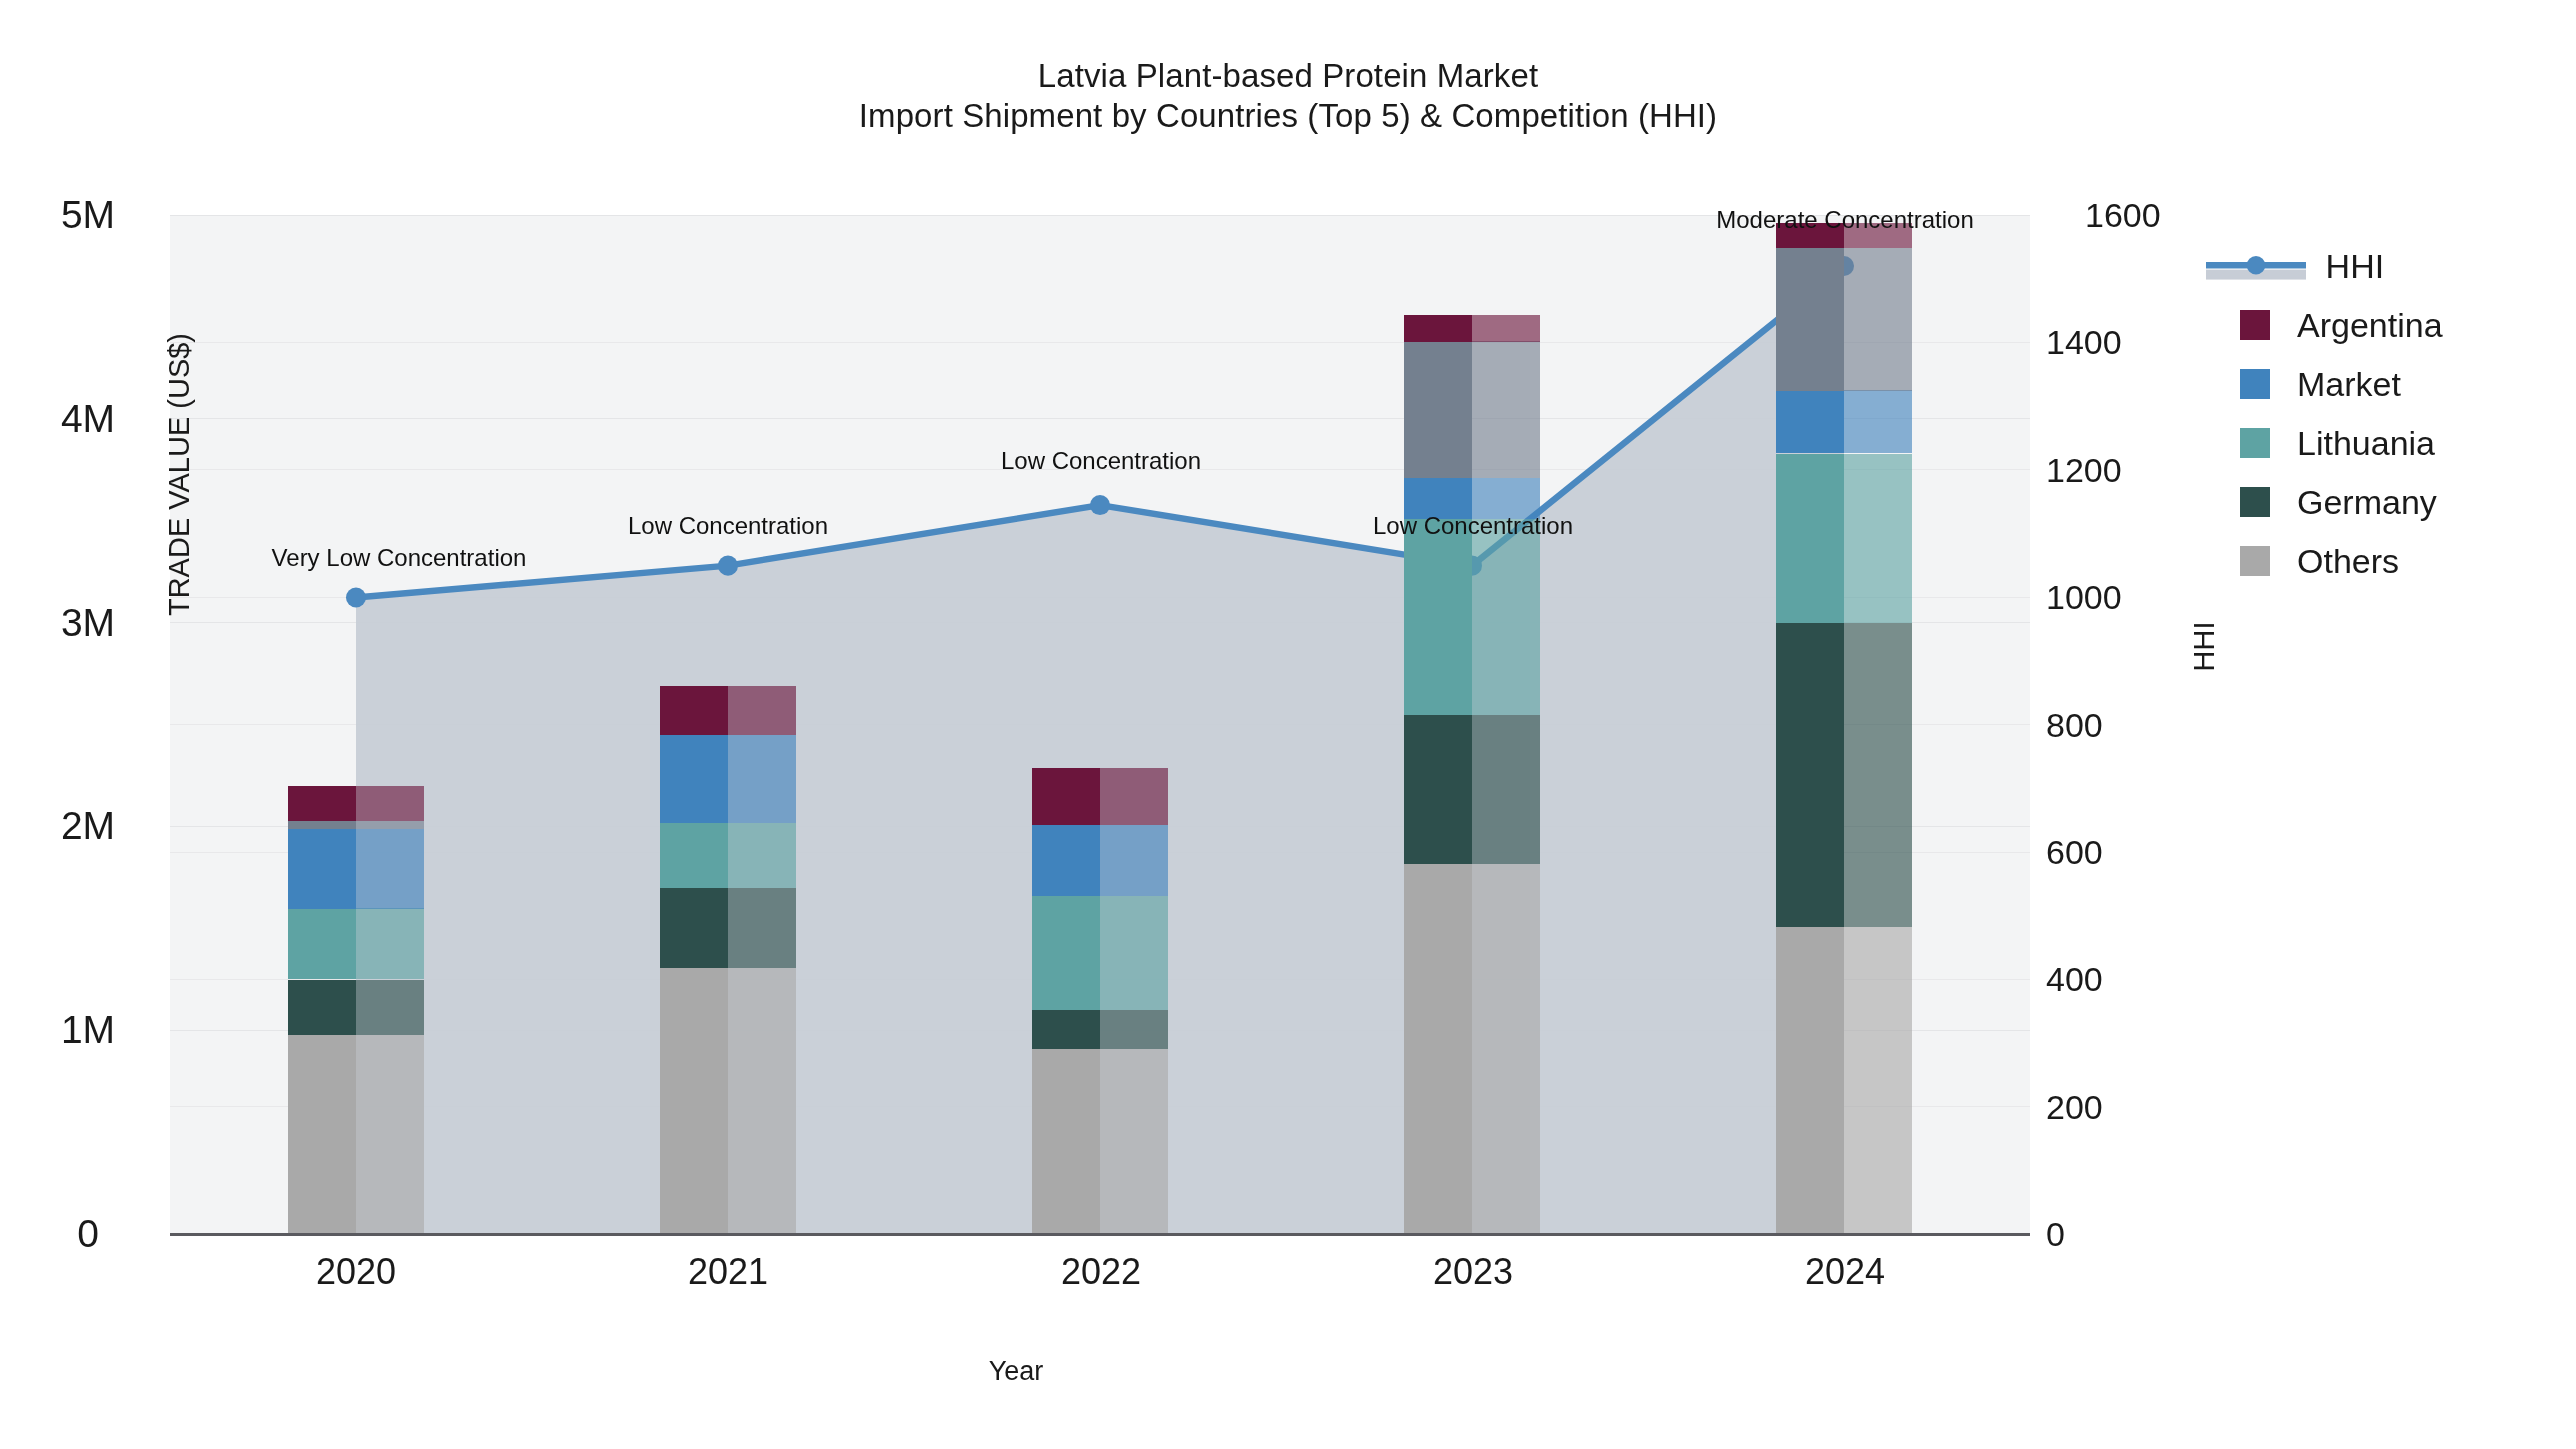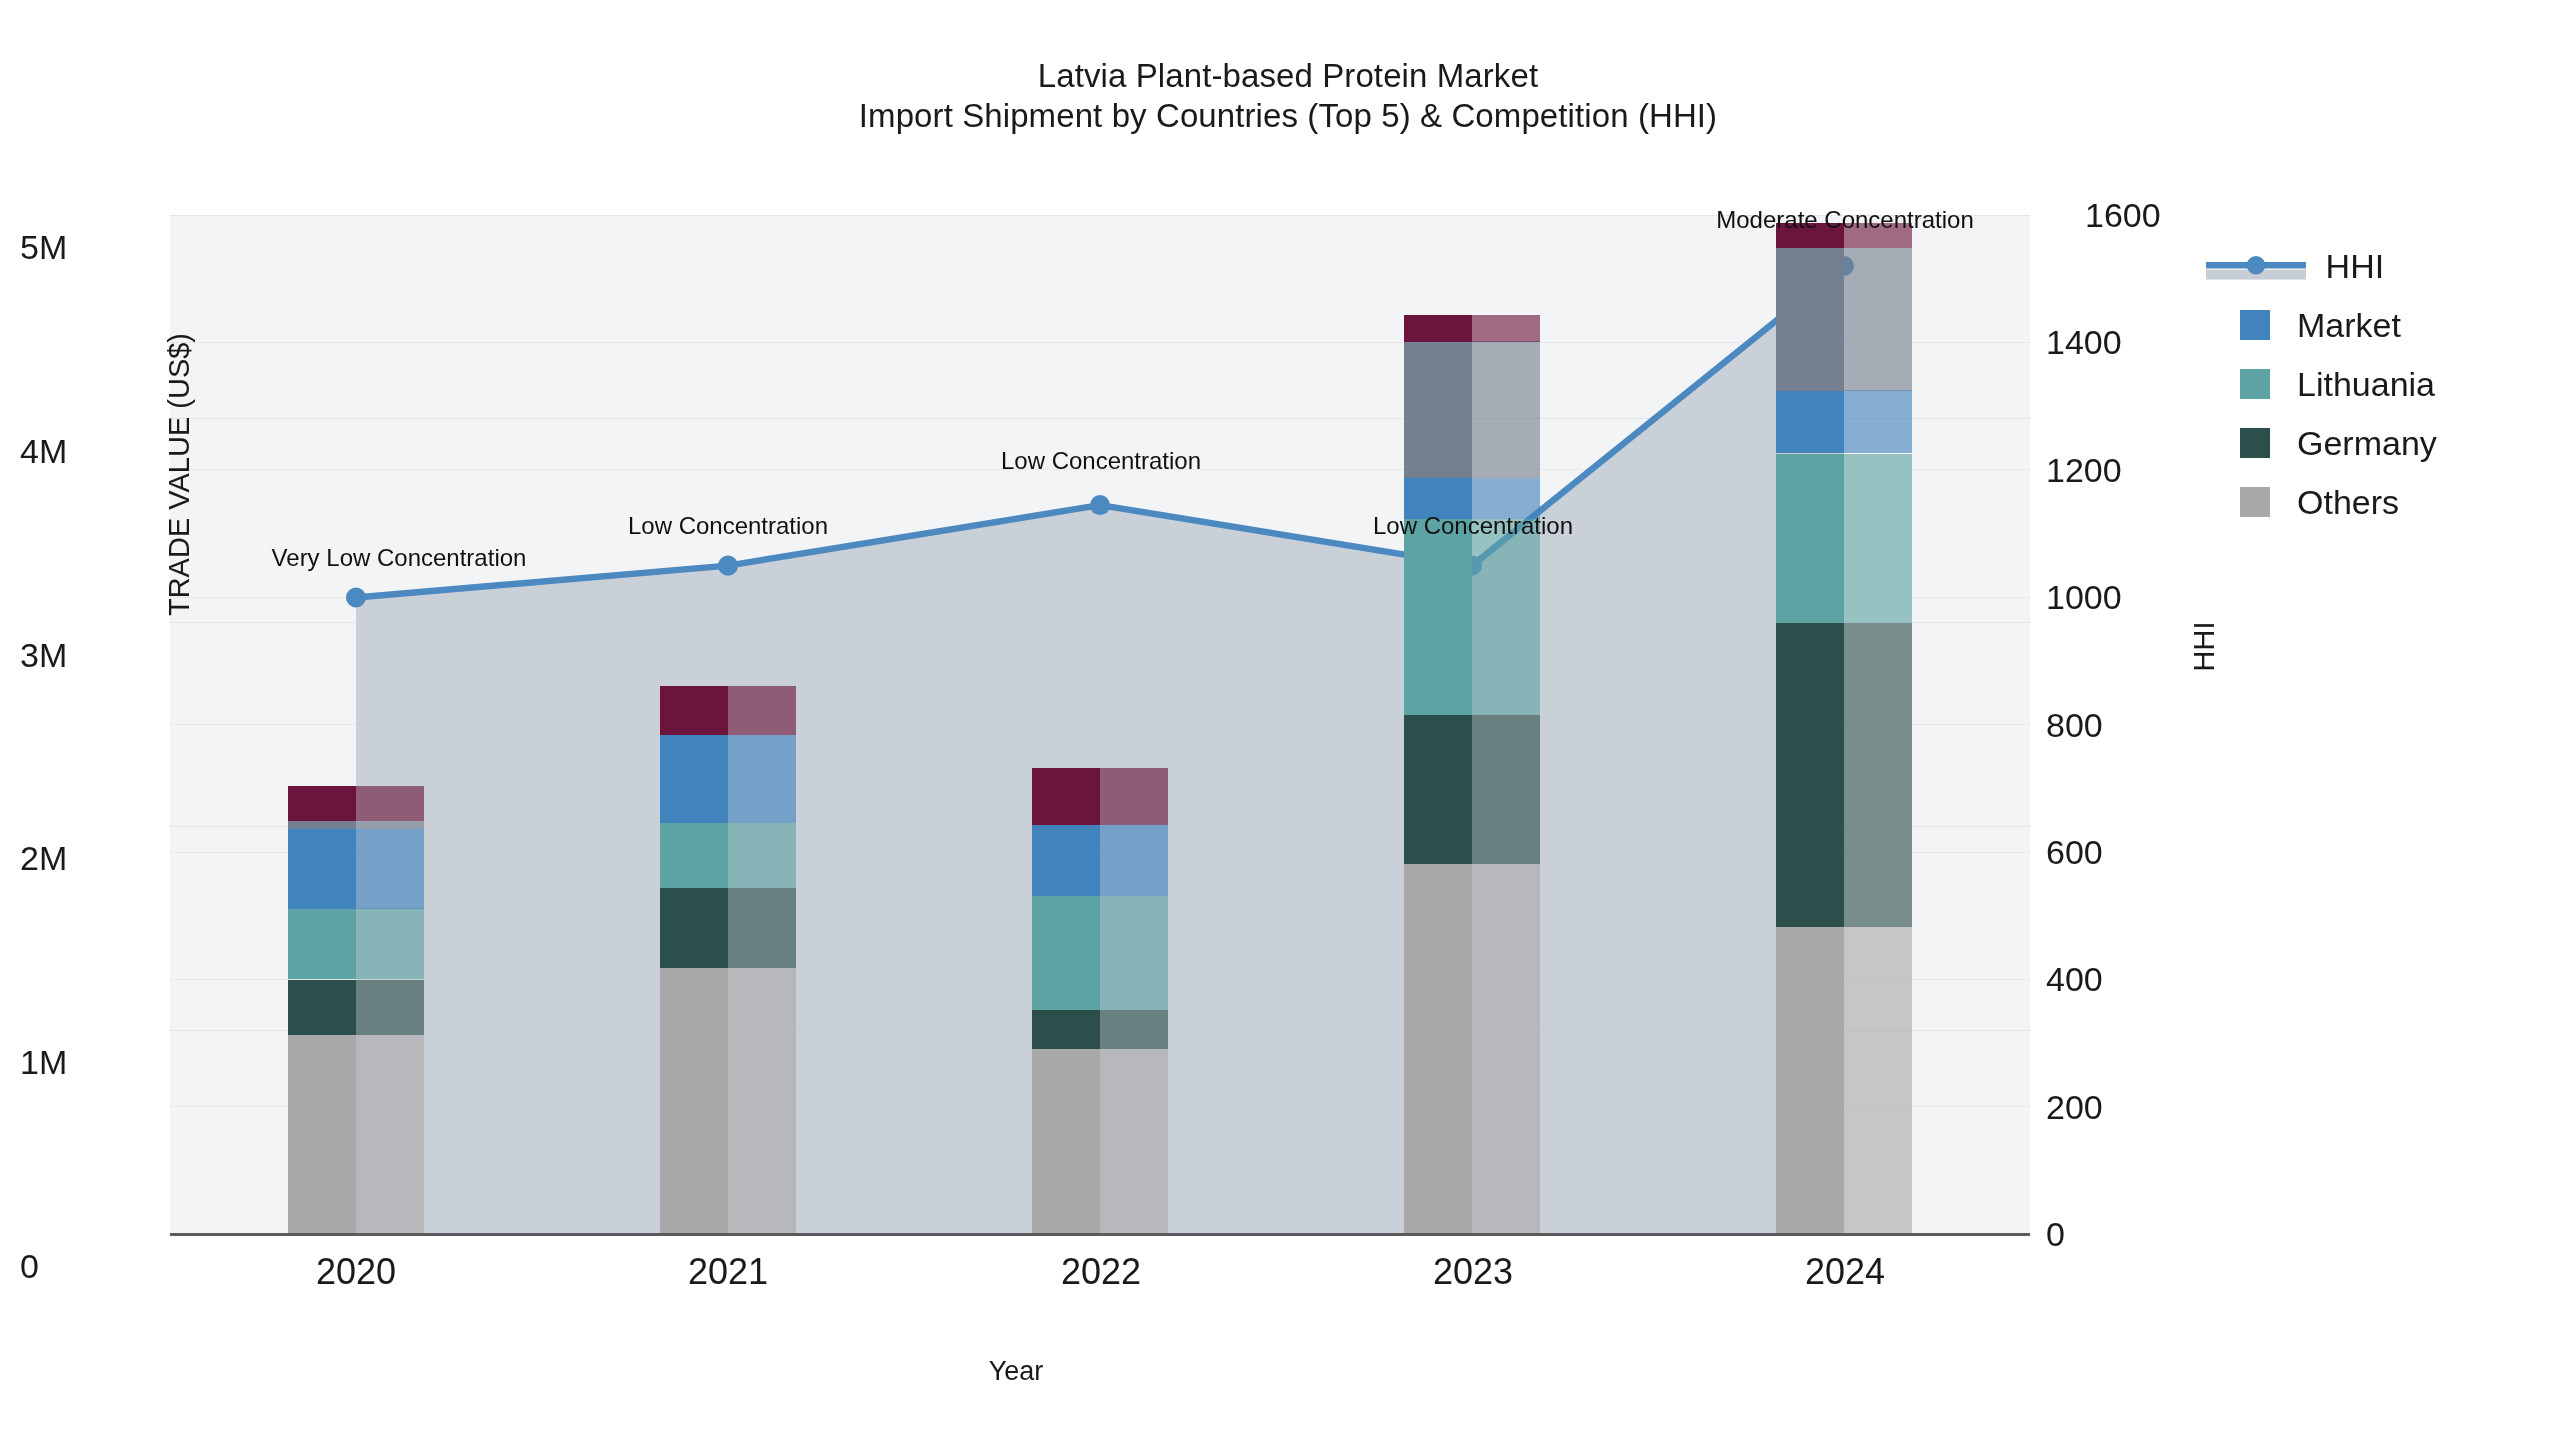--- a/index.html
+++ b/index.html
@@ -24,23 +24,22 @@
   }
   .plot-inner{position:absolute;inset:0;overflow:hidden;}
 
   .gridline{position:absolute;left:0;right:0;height:1.4px;background:#e8e8ea;}
   .gridline.major{background:#e4e5e7;}
 
   .axis-bottom{
     position:absolute;left:170px;top:1233px;width:1860px;height:2.9px;background:#5a5a5f;
   }
   .ytick-l{
-    position:absolute;width:136px;text-align:left;font-size:34px;color:#1a1a1a;
+    position:absolute;width:136px;text-align:center;font-size:39px;color:#1a1a1a;
     transform:translateY(-50%);
-    margin-top:32px;
   }
   .ytitle-left{
     position:absolute;left:-7.2px;top:458px;width:372px;text-align:center;
     font-size:29px;color:#1a1a1a;
     transform:rotate(-90deg);transform-origin:center center;
   }
 
   
   .ytick-r{
     position:absolute;width:150px;text-align:left;font-size:34px;color:#1a1a1a;
@@ -235,20 +234,24 @@
   <div class="legend" id="legend">
       <div class="legend-row">
         <span class="legend-line-icon"><svg width="100" height="30" viewBox="0 0 140 42">
             <rect x="0" y="26" width="140" height="14" fill="#c7cdd6"></rect>
             <line x1="0" y1="20" x2="140" y2="20" stroke="#4b89c0" stroke-width="9"></line>
             <circle cx="70" cy="20" r="13" fill="#4b89c0"></circle>
           </svg></span>
         <span class="legend-label">HHI</span>
       </div>
       <div class="legend-row">
+        <span class="legend-swatch" style="background: rgb(107, 21, 60);"></span>
+        <span class="legend-label">Argentina</span>
+      </div>
+      <div class="legend-row">
         <span class="legend-swatch" style="background: rgb(64, 131, 189);"></span>
         <span class="legend-label">Market</span>
       </div>
       <div class="legend-row">
         <span class="legend-swatch" style="background: rgb(94, 163, 163);"></span>
         <span class="legend-label">Lithuania</span>
       </div>
       <div class="legend-row">
         <span class="legend-swatch" style="background: rgb(45, 79, 76);"></span>
         <span class="legend-label">Germany</span>

